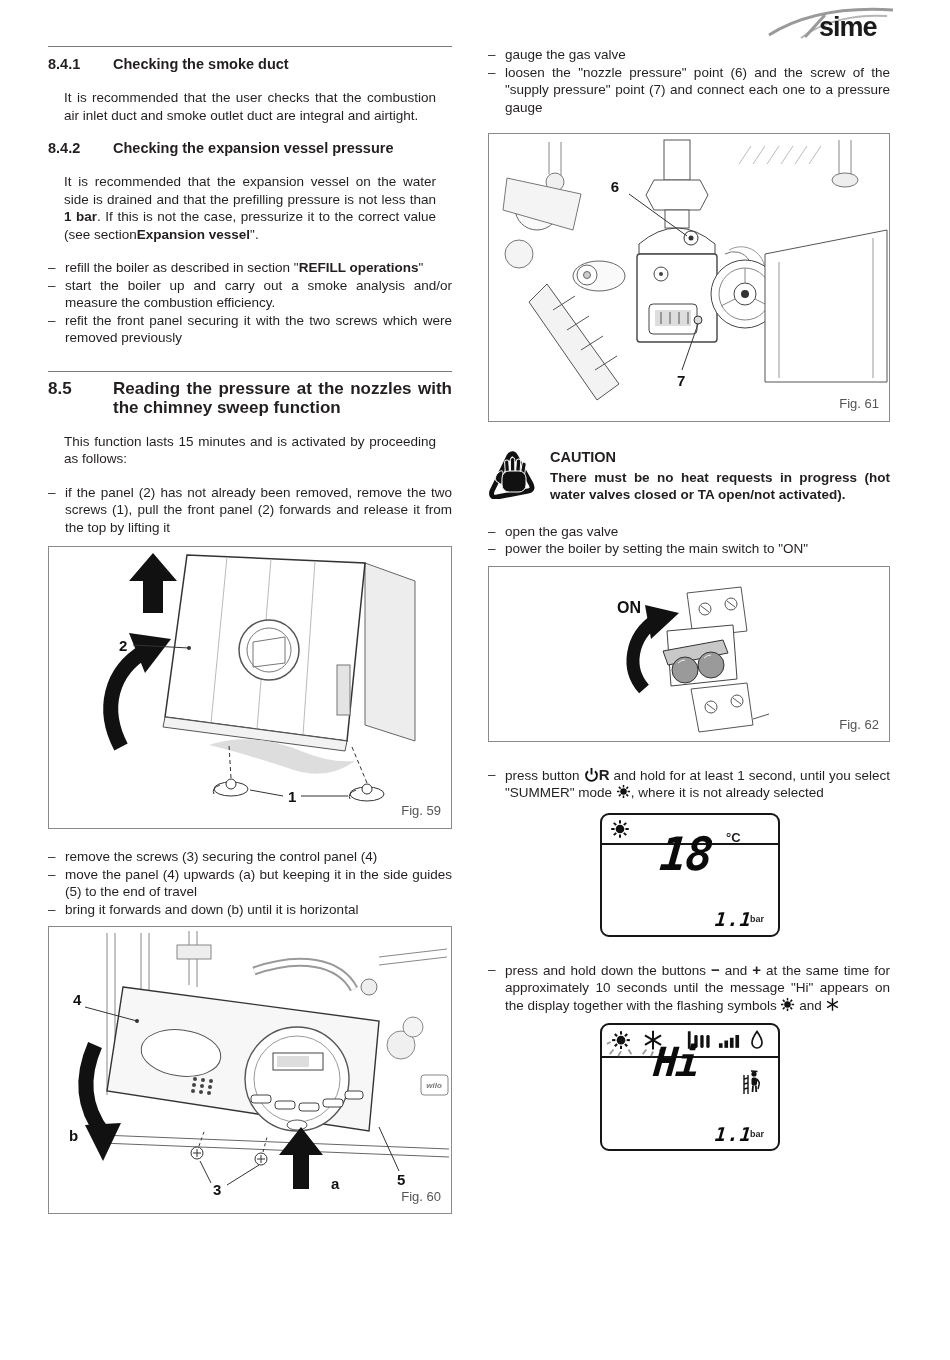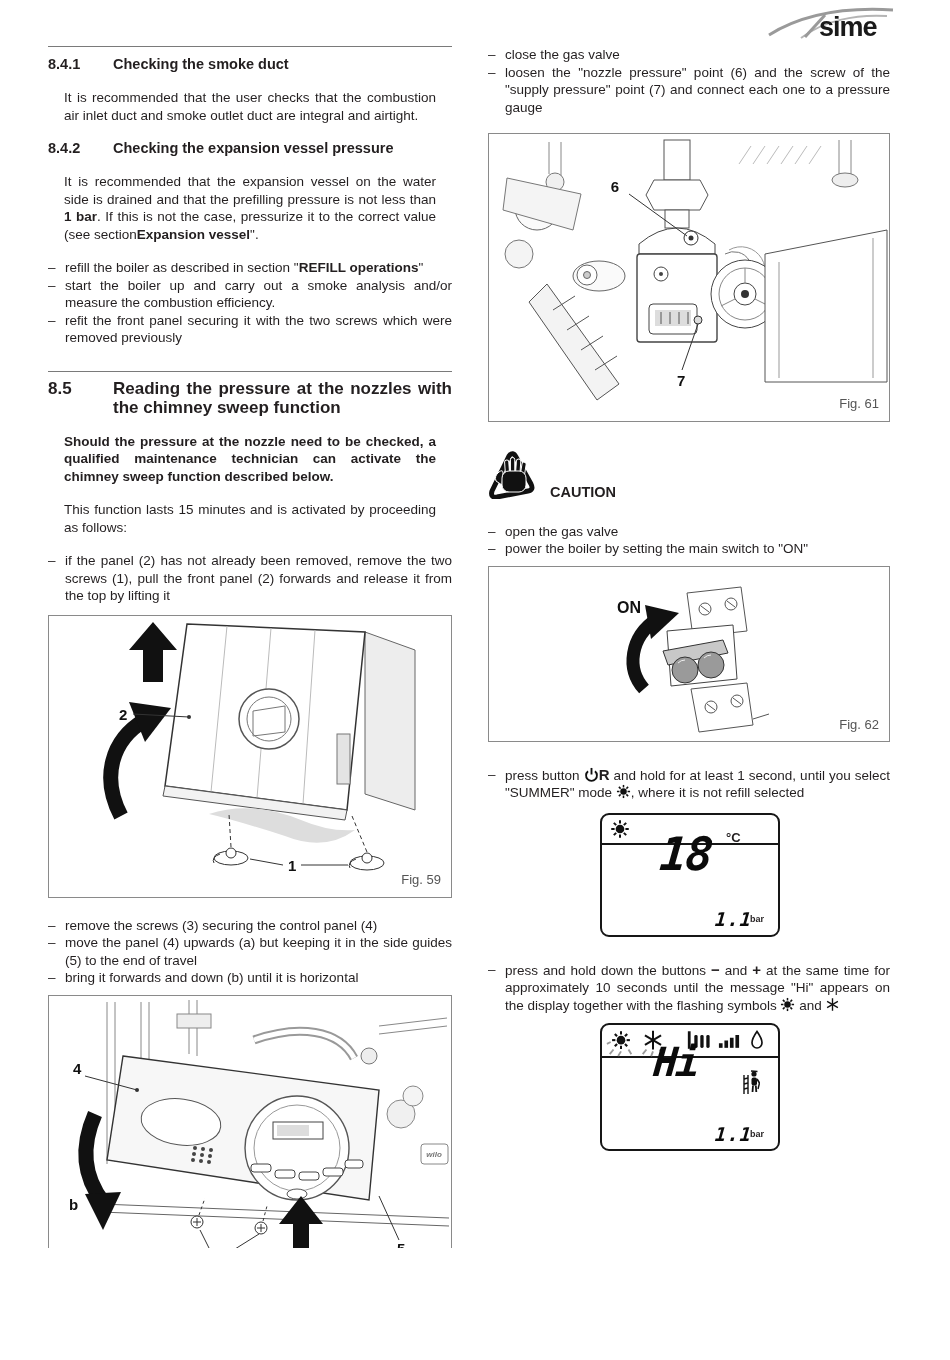--- a/index.html
+++ b/index.html
@@ -95,21 +95,20 @@
       <span class="d">–</span>
       <span class="t just">refit the front panel securing it with the two screws which were removed previously</span>
     </div>
 
     <div class="hr hr2"></div>
 
     <div class="h1 justttl" style="margin-bottom:8px;">
       <span class="num">8.5</span>
       <span class="ttl">Reading the pressure at the nozzles with the chimney sweep function</span>
     </div>
-    <p class="just bold" style="margin-bottom:15px;">Should the pressure at the nozzle need to be checked, a qualified maintenance technician can activate the chimney sweep function described below.</p>
     <p class="just">This function lasts 15 minutes and is activated by proceeding as follows:</p>
     <div class="bul">
       <span class="d">–</span>
       <span class="t just">if the panel (2) has not already been removed, remove the two screws (1), pull the front panel (2) forwards and release it from the top by lifting it</span>
     </div>
 
     <div class="figbox fig59">
       <svg width="402" height="279" viewBox="0 0 402 279">
         <polygon points="316,16 366,34 366,194 316,178" fill="#ededed" stroke="#666"></polygon>
         <polygon points="138,8 316,16 298,194 116,170" fill="#fff" stroke="#333" stroke-width="1.5"></polygon>
@@ -223,21 +222,21 @@
         <line x1="350" y1="244" x2="330" y2="200" stroke="#333"></line>
         <text class="lbl" x="348" y="258">5</text>
         <text class="cap" x="392" y="274" text-anchor="end">Fig. 60</text>
       </svg>
     </div>
   </div>
 
   <div class="col right">
     <div class="bul">
       <span class="d">–</span>
-      <span class="t just">close the gas valve</span>
+      <span class="t just">gauge the gas valve</span>
     </div>
     <div class="bul">
       <span class="d">–</span>
       <span class="t just">loosen the "nozzle pressure" point (6) and the screw of the "supply pressure" point (7) and connect each one to a pressure gauge</span>
     </div>
 
     <div class="figbox fig61">
       <svg width="400" height="285" viewBox="0 0 400 285">
         <line x1="60" y1="8" x2="60" y2="40" stroke="#888"></line>
           <line x1="72" y1="8" x2="72" y2="42" stroke="#888"></line>
@@ -310,20 +309,21 @@
             <rect x="22.4" y="6.5" width="4.4" height="18" rx="2.2"></rect>
             <rect x="28" y="8" width="4.4" height="17" rx="2.2" transform="rotate(4 30 16)"></rect>
             <rect x="33.2" y="11" width="4.2" height="14" rx="2.1" transform="rotate(9 35 18)"></rect>
             <path d="M 15,22 Q 15,18 11,21 Q 6,25 8,30 L 14,34 Z"></path>
             <rect x="14" y="20" width="24" height="21" rx="7"></rect>
           </g>
         </svg>
       </div>
       <div class="ctext">
         <div class="ctitle">CAUTION</div>
+        <div class="cbody">There must be no heat requests in progress (hot water valves closed or TA open/not activated).</div>
       </div>
     </div>
 
     <div class="bul">
       <span class="d">–</span>
       <span class="t just">open the gas valve</span>
     </div>
     <div class="bul">
       <span class="d">–</span>
       <span class="t just">power the boiler by setting the main switch to "ON"</span>
@@ -365,21 +365,21 @@
             <g stroke="#111" stroke-width="2.4">
               <line x1="12" y1="1.5" x2="12" y2="5.5"></line>
               <line x1="12" y1="18.5" x2="12" y2="22.5"></line>
               <line x1="1.5" y1="12" x2="5.5" y2="12"></line>
               <line x1="18.5" y1="12" x2="22.5" y2="12"></line>
               <line x1="4.6" y1="4.6" x2="7.4" y2="7.4"></line>
               <line x1="16.6" y1="16.6" x2="19.4" y2="19.4"></line>
               <line x1="4.6" y1="19.4" x2="7.4" y2="16.6"></line>
               <line x1="16.6" y1="7.4" x2="19.4" y2="4.6"></line>
             </g>
-          </svg><span>, where it is not refill selected</span></span>
+          </svg><span>, where it is not already selected</span></span>
     </div>
 
     <div class="lcd lcd1">
       <div class="strip">
         <svg class="icn" style="position:absolute;left:8px;top:4px;" width="20" height="20" viewBox="0 0 24 24">
             <circle cx="12" cy="12" r="5.2" fill="#111"></circle>
             <g stroke="#111" stroke-width="2.4">
               <line x1="12" y1="1.5" x2="12" y2="5.5"></line>
               <line x1="12" y1="18.5" x2="12" y2="22.5"></line>
               <line x1="1.5" y1="12" x2="5.5" y2="12"></line>

